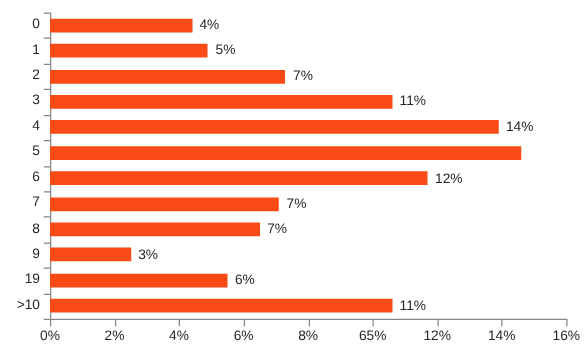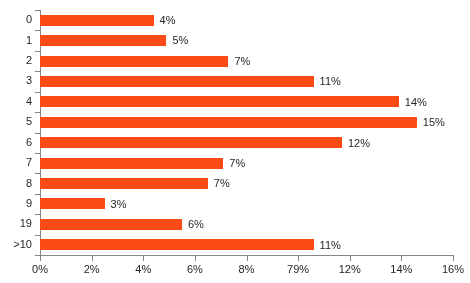--- a/index.html
+++ b/index.html
@@ -138,21 +138,20 @@
       <div class="row" style="top: 61.25px;">
         <div class="bar" style="width: 273.613px; background: rgb(250, 75, 22);"></div>
         <div class="bar-label" style="left: 273.613px; color: rgb(38, 38, 38);">11%</div>
       </div>
       <div class="row" style="top: 81.6667px;">
         <div class="bar" style="width: 358.794px; background: rgb(250, 75, 22);"></div>
         <div class="bar-label" style="left: 358.794px; color: rgb(38, 38, 38);">14%</div>
       </div>
       <div class="row" style="top: 102.083px;">
         <div class="bar" style="width: 376.863px; background: rgb(250, 75, 22);"></div>
-        <div class="bar-label" style="left: 376.863px; color: rgb(38, 38, 38);">15%</div>
       </div>
       <div class="row" style="top: 122.5px;">
         <div class="bar" style="width: 302.006px; background: rgb(250, 75, 22);"></div>
         <div class="bar-label" style="left: 302.006px; color: rgb(38, 38, 38);">12%</div>
       </div>
       <div class="row" style="top: 142.917px;">
         <div class="bar" style="width: 183.269px; background: rgb(250, 75, 22);"></div>
         <div class="bar-label" style="left: 183.269px; color: rgb(38, 38, 38);">7%</div>
       </div>
       <div class="row" style="top: 163.333px;">
@@ -212,19 +211,19 @@
       <div class="x-tick" style="left: 349.75px; background: rgb(134, 134, 134);"></div>
       <div class="x-tick" style="left: 401.375px; background: rgb(134, 134, 134);"></div>
       <div class="x-tick" style="left: 453px; background: rgb(134, 134, 134);"></div>
     </div>
   <div id="x-labels">
       <div class="x-label" style="left: 40px; color: rgb(38, 38, 38);">0%</div>
       <div class="x-label" style="left: 91.625px; color: rgb(38, 38, 38);">2%</div>
       <div class="x-label" style="left: 143.25px; color: rgb(38, 38, 38);">4%</div>
       <div class="x-label" style="left: 194.875px; color: rgb(38, 38, 38);">6%</div>
       <div class="x-label" style="left: 246.5px; color: rgb(38, 38, 38);">8%</div>
-      <div class="x-label" style="left: 298.125px; color: rgb(38, 38, 38);">79%</div>
+      <div class="x-label" style="left: 298.125px; color: rgb(38, 38, 38);">65%</div>
       <div class="x-label" style="left: 349.75px; color: rgb(38, 38, 38);">12%</div>
       <div class="x-label" style="left: 401.375px; color: rgb(38, 38, 38);">14%</div>
       <div class="x-label" style="left: 453px; color: rgb(38, 38, 38); text-align: right;">16%</div>
     </div>
 
 </div>
 
 </body></html>

